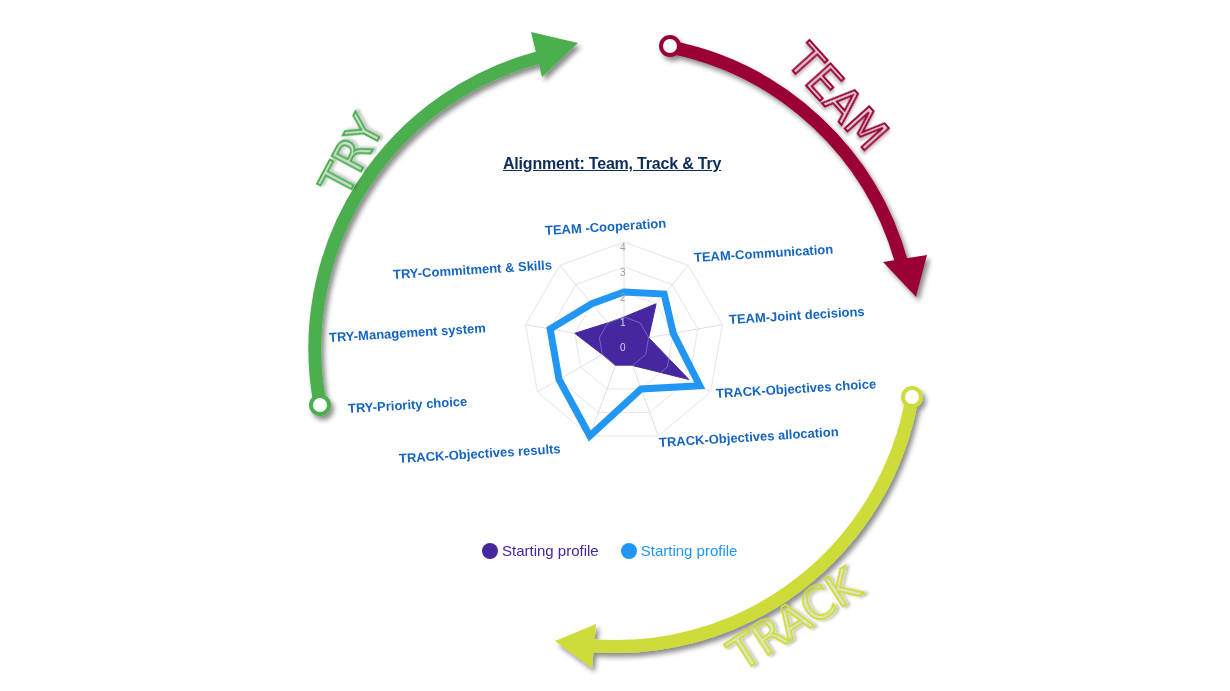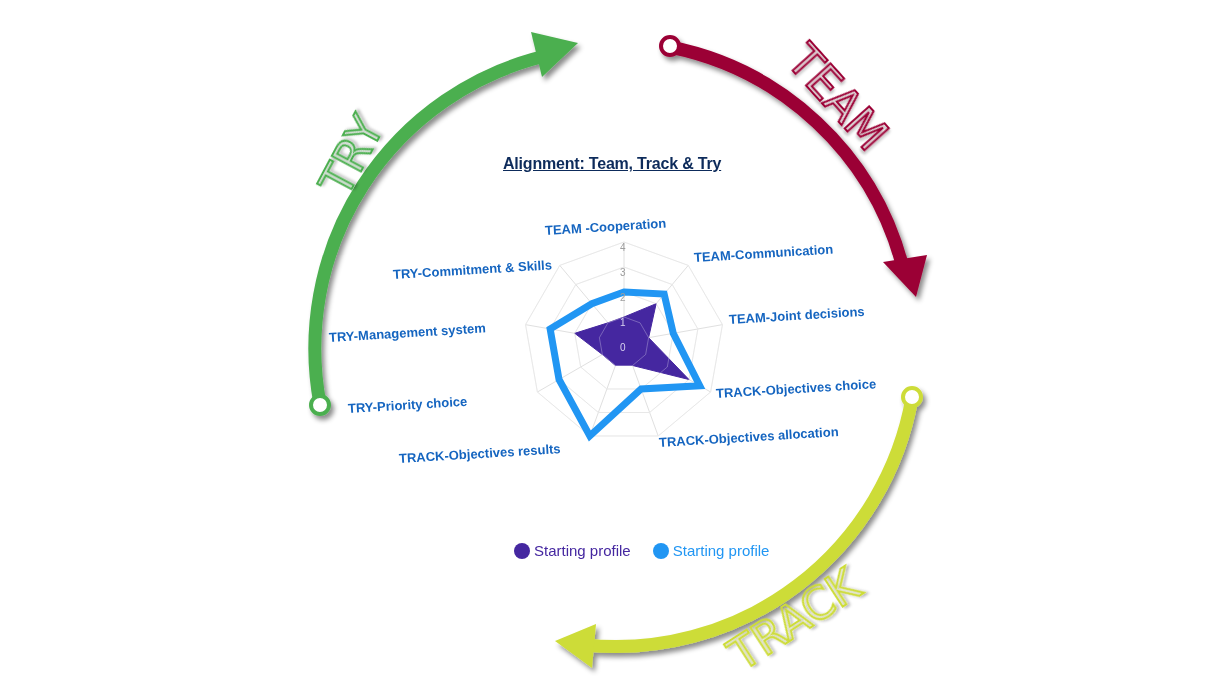--- a/index.html
+++ b/index.html
@@ -5,21 +5,21 @@
   html, body { margin:0; padding:0; background:#ffffff; }
   body { width:1230px; height:691px; position:relative; overflow:hidden;
          font-family:"Liberation Sans", sans-serif; }
   #stage { position:absolute; left:0; top:0; width:1230px; height:691px; }
   .chart-title { position:absolute; left:503px; top:155px; width:230px; text-align:left;
                  font-family:"Liberation Sans", sans-serif; font-size:16px; font-weight:bold;
                  color:#0d2b5b; text-decoration:underline; letter-spacing:-0.2px; white-space:nowrap; }
   .axis-label { position:absolute; font-family:"Liberation Sans", sans-serif; font-size:13px;
                 font-weight:bold; color:#1565c0; white-space:nowrap; transform:rotate(-3.5deg);
                 transform-origin:left center; }
-  .legend { position:absolute; left:514px; top:542px; display:flex; align-items:center;
+  .legend { position:absolute; left:482px; top:542px; display:flex; align-items:center;
             font-family:"Liberation Sans", sans-serif; font-size:15px; white-space:nowrap; }
   .legend-item { display:flex; align-items:center; margin-right:22px; }
   .legend-dot { width:16px; height:16px; border-radius:50%; display:inline-block; margin-right:4px; }
   .tick-label { font-family:"Liberation Sans", sans-serif; font-size:10px; fill:#9e9e9e; }
   .tick-label.inner { fill:#d8d2ef; }
   .cycle-word { font-family:"DejaVu Sans", sans-serif; font-weight:normal; }
 </style>
 </head>
 <body>
 

